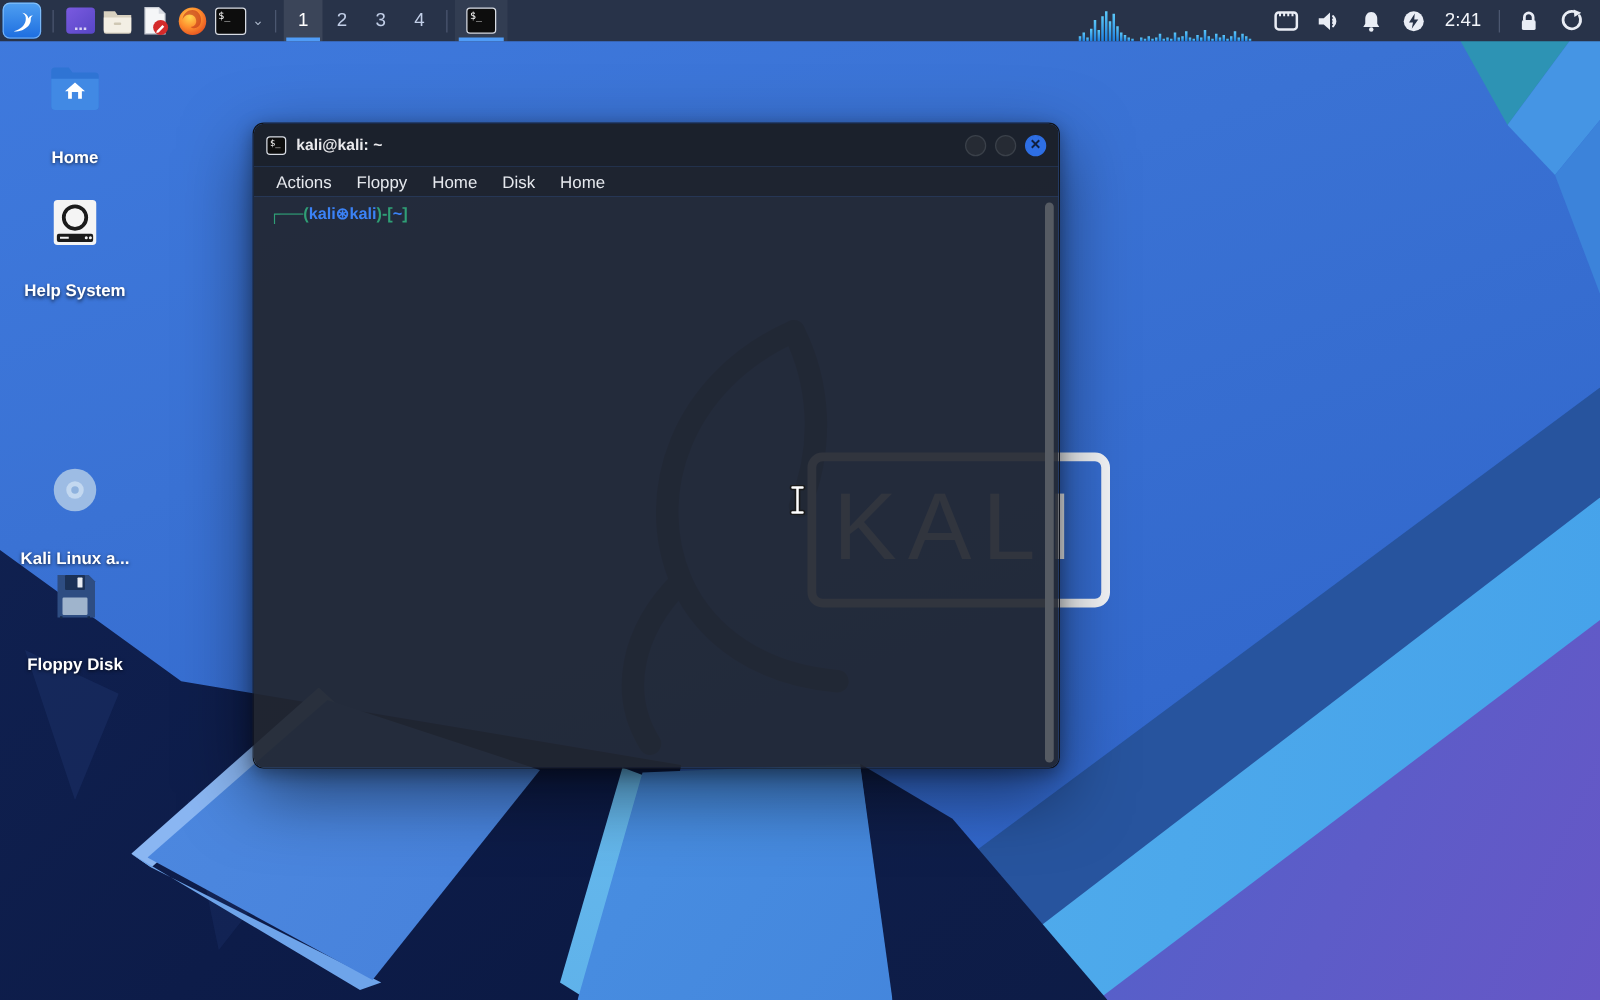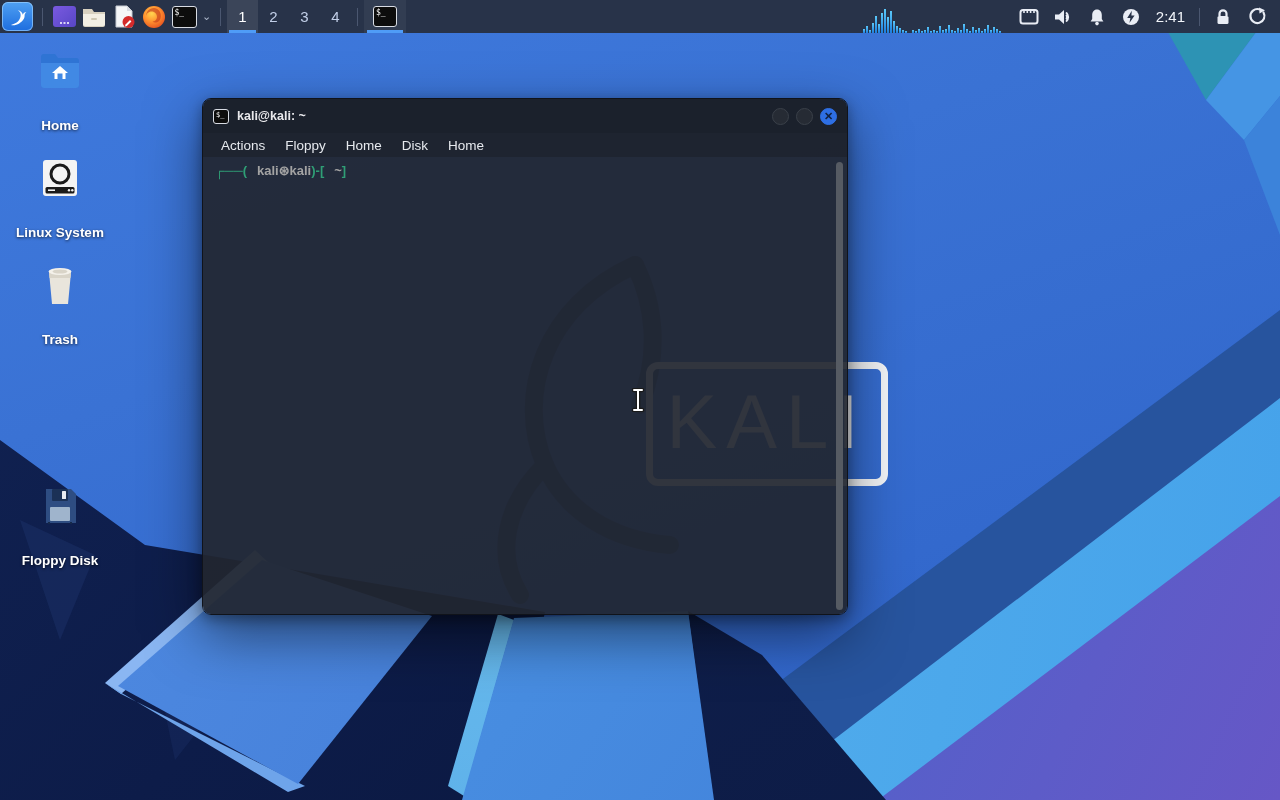--- a/index.html
+++ b/index.html
@@ -61,21 +61,21 @@
   .titlebar{height:34px;background:rgba(26,30,38,.97);display:flex;align-items:center;padding:0 10px;}
   .title-ic{width:16px;height:15px;font-size:7px;margin-right:8px;}
   .title-text{flex:1;text-align:left;color:#e9e9ec;font-size:12.5px;font-weight:bold;}
   .winbtns{display:flex;gap:7px;}
   .wbtn{width:17px;height:17px;border-radius:50%;background:#262b34;border:1px solid #3a4049;}
   .wbtn.close{background:#2e6fe4;border-color:#2e6fe4;color:#10203f;display:flex;align-items:center;justify-content:center;font-size:11px;font-weight:bold;line-height:1;}
   .menubar{height:24px;background:rgba(29,33,42,.97);display:flex;align-items:center;padding-left:8px;}
   .menubar span{color:#e6e9ee;font-size:13.5px;padding:0 10px;}
   .term-body{position:relative;height:459px;background:rgba(33,38,47,.93);font-family:"DejaVu Sans Mono",monospace;font-size:13px;line-height:17px;padding:5px 0 0 12px;color:#e6e6e6;}
   .seg-frame{color:#2f9f76;font-weight:bold;}
-  .seg-user{color:#a3a3a3;font-weight:bold;margin-left:10px;}
+  .seg-user{color:#3b82f6;font-weight:bold;}
   .seg-cmd{color:#2aa1b3;}
   .seg-arg{color:#e6e6e6;}
   .cursor-block{display:inline-block;width:8px;height:14px;background:#d9d9d9;vertical-align:-2px;margin-left:7px;}
   .scrollbar{position:absolute;right:4px;top:5px;width:7px;height:448px;background:#565b63;border-radius:4px;}
 
   .mouse{position:absolute;left:630px;top:388px;z-index:60;}
 </style>
 </head>
 <body>
 
@@ -299,37 +299,36 @@
     <div class="img">
       <svg width="42" height="42" viewBox="0 0 42 42">
         <rect x="4" y="3" width="34" height="36" rx="3" fill="#f4f4f4"></rect>
         <circle cx="21" cy="17" r="9" fill="none" stroke="#1b1b1b" stroke-width="3"></circle>
         <rect x="6.5" y="30" width="29" height="6.5" rx="1.5" fill="#1b1b1b"></rect>
         <circle cx="30" cy="33.2" r="1.2" fill="#f4f4f4"></circle>
           <circle cx="33.3" cy="33.2" r="1.2" fill="#f4f4f4"></circle>
         <rect x="9" y="32.4" width="7" height="1.6" fill="#f4f4f4"></rect>
       </svg>
     </div>
-    <div class="lbl">Linux System</div>
-  </div>
-
-  <div class="dicon" style="top:262px;">
+    <div class="lbl">Help System</div>
+  </div>
+
+
+  <div class="dicon" style="top:369px;">
     <div class="img">
-      <svg width="40" height="42" viewBox="0 0 40 42">
-        <path d="M9 8 h22 l-3 32 H12 Z" fill="#e9e5dc"></path>
-        <path d="M9 8 h22 l-0.6 6 H9.6 Z" fill="#d9d4c8"></path>
-        <ellipse cx="20" cy="7.5" rx="11.5" ry="3.5" fill="#f4f1ea"></ellipse>
-        <ellipse cx="20" cy="7.5" rx="7.5" ry="2" fill="#d9d4c8"></ellipse>
+      <svg width="42" height="42" viewBox="0 0 42 42">
+        <circle cx="21" cy="21" r="17" fill="#9dbce4"></circle>
+        <circle cx="21" cy="21" r="7" fill="#c3d8f0"></circle>
+        <circle cx="21" cy="21" r="3" fill="#8fb2de"></circle>
       </svg>
     </div>
-    <div class="lbl">Trash</div>
-  </div>
-
-
-  <div class="dicon" style="top:483px;">
+    <div class="lbl">Kali Linux a...</div>
+  </div>
+
+  <div class="dicon" style="top:454px;">
     <div class="img">
       <svg width="40" height="42" viewBox="0 0 40 42">
         <path d="M6 4 h25 l5 5 v29 H6 Z" fill="#2e4d82"></path>
         <rect x="12" y="4" width="16" height="12" rx="1" fill="#1b3156"></rect>
         <rect x="22" y="6" width="4" height="8" rx="0.5" fill="#e8ecf2"></rect>
         <rect x="10" y="22" width="20" height="14" rx="1" fill="#9fb4cc"></rect>
         <rect x="8" y="37" width="2" height="2" fill="#16294a"></rect>
           <rect x="30" y="37" width="2" height="2" fill="#16294a"></rect>
       </svg>
     </div>

